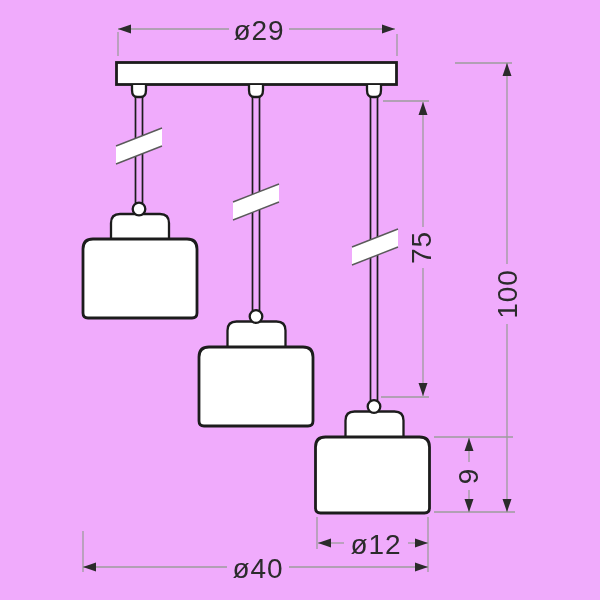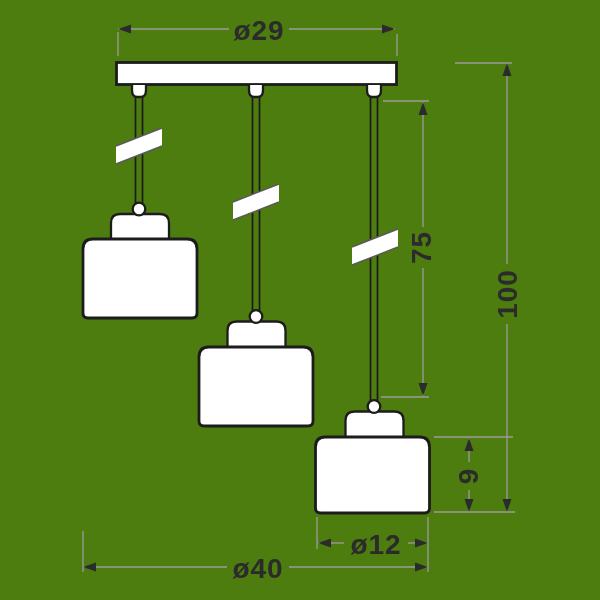--- a/index.html
+++ b/index.html
@@ -7,22 +7,21 @@
     padding: 0;
     background: #ffffff;
     width: 600px;
     height: 600px;
     overflow: hidden;
   }
   .canvas-wrap {
     position: relative;
     width: 600px;
     height: 600px;
-    background: #4d7c0f;
-    font-weight: bold;
+    background: #f0abfc;
   }
   svg {
     display: block;
   }
   .outline {
     fill: #ffffff;
     stroke: #1c1c1c;
     stroke-width: 2.8;
   }
   .outline-thin {

